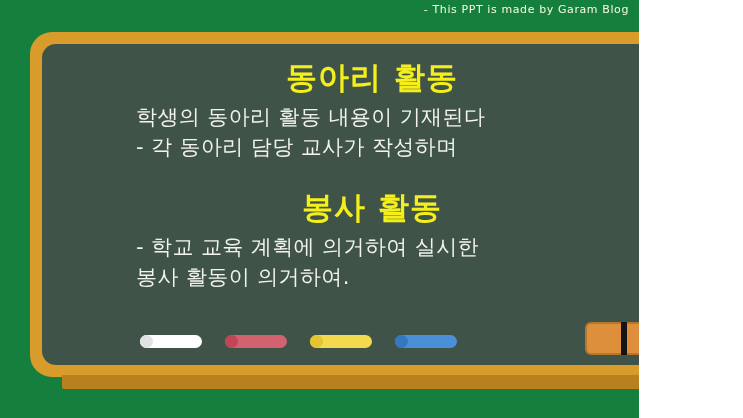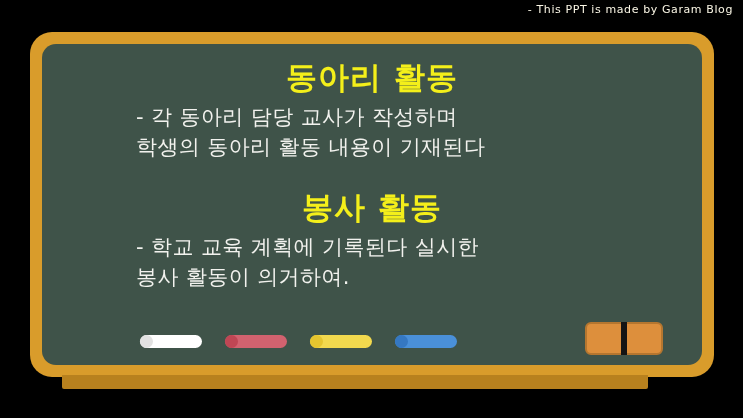--- a/index.html
+++ b/index.html
@@ -7,23 +7,23 @@
     padding: 0;
   }
   body {
     width: 743px;
     height: 418px;
     overflow: hidden;
     font-family: "DejaVu Sans", "Liberation Sans", sans-serif;
   }
   #slide {
     position: relative;
-    width: 743px;
+    width: 639px;
     height: 418px;
-    background: #000000;
+    background: #15803d;
     overflow: hidden;
   }
   #watermark {
     position: absolute;
     top: 3px;
     right: 10px;
     font-size: 11px;
     letter-spacing: 0.6px;
     color: #FBF7E6;
     font-family: "DejaVu Sans", "Liberation Sans", sans-serif;
@@ -152,28 +152,28 @@
   <div id="watermark">- This PPT is made by Garam Blog</div>
 
   <div id="board-frame">
     <div id="board-surface">
 
       <div id="board-content">
 
         <div class="heading" id="heading-1">동아리 활동</div>
 
         <div class="body-text">
+          <span class="body-line">학생의 동아리 활동 내용이 기재된다</span>
           <span class="body-line">- 각 동아리 담당 교사가 작성하며</span>
-          <span class="body-line">학생의 동아리 활동 내용이 기재된다</span>
         </div>
 
         <div class="heading" id="heading-2">봉사 활동</div>
 
         <div class="body-text">
-          <span class="body-line">- 학교 교육 계획에 기록된다 실시한</span>
+          <span class="body-line">- 학교 교육 계획에 의거하여 실시한</span>
           <span class="body-line">봉사 활동이 의거하여.</span>
         </div>
 
       </div>
 
       <div id="chalk-tray">
         <div class="chalk chalk-white">
           <span class="cap"></span>
         </div>
         <div class="chalk chalk-red">

